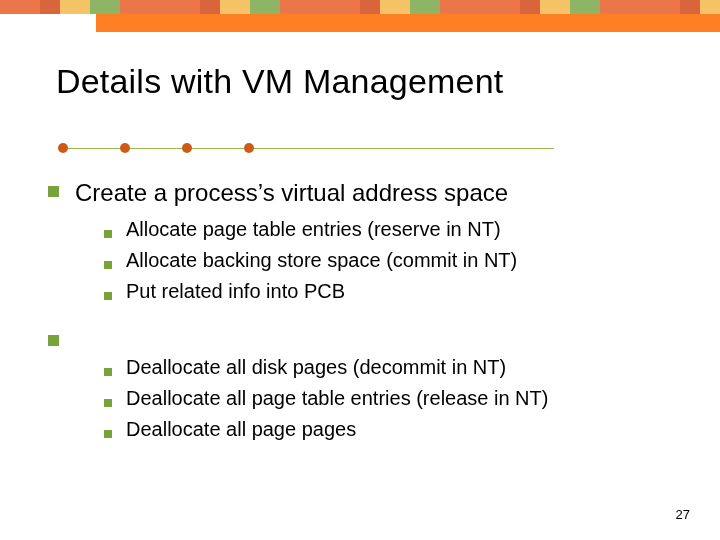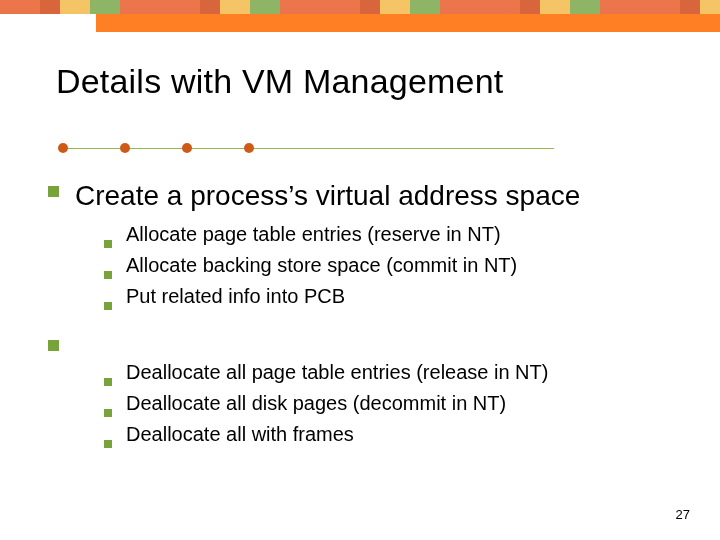--- a/index.html
+++ b/index.html
@@ -84,29 +84,29 @@
   }
   .lvl1 .bullet {
     width: 11px;
     height: 11px;
     background: #78a23a;
     margin-top: 8px;
     margin-right: 16px;
     flex: 0 0 auto;
   }
   .lvl1 .text {
-    font-size: 28px;
+    font-size: 24px;
     line-height: 1.25;
   }
   .sub {
     margin: 8px 0 22px 56px;
   }
   .lvl2 {
     display: flex;
-    align-items: flex-end;
+    align-items: center;
     margin-bottom: 4px;
   }
   .lvl2 .bullet {
     width: 8px;
     height: 8px;
     background: #78a23a;
     margin-top: 8px;
     margin-right: 14px;
     flex: 0 0 auto;
   }
@@ -157,27 +157,27 @@
       <div class="text">Put related info into PCB</div>
     </div>
   </div>
 
   <div class="lvl1">
     <div class="bullet"></div>
   </div>
   <div class="sub">
     <div class="lvl2">
       <div class="bullet"></div>
+      <div class="text">Deallocate all disk pages (decommit in NT)</div>
+    </div>
+    <div class="lvl2">
+      <div class="bullet"></div>
       <div class="text">Deallocate all page table entries (release in NT)</div>
     </div>
     <div class="lvl2">
       <div class="bullet"></div>
-      <div class="text">Deallocate all disk pages (decommit in NT)</div>
-    </div>
-    <div class="lvl2">
-      <div class="bullet"></div>
-      <div class="text">Deallocate all with frames</div>
+      <div class="text">Deallocate all page pages</div>
     </div>
   </div>
 
 </div>
 
 <div class="page-num">27</div>
 
 </body></html>

